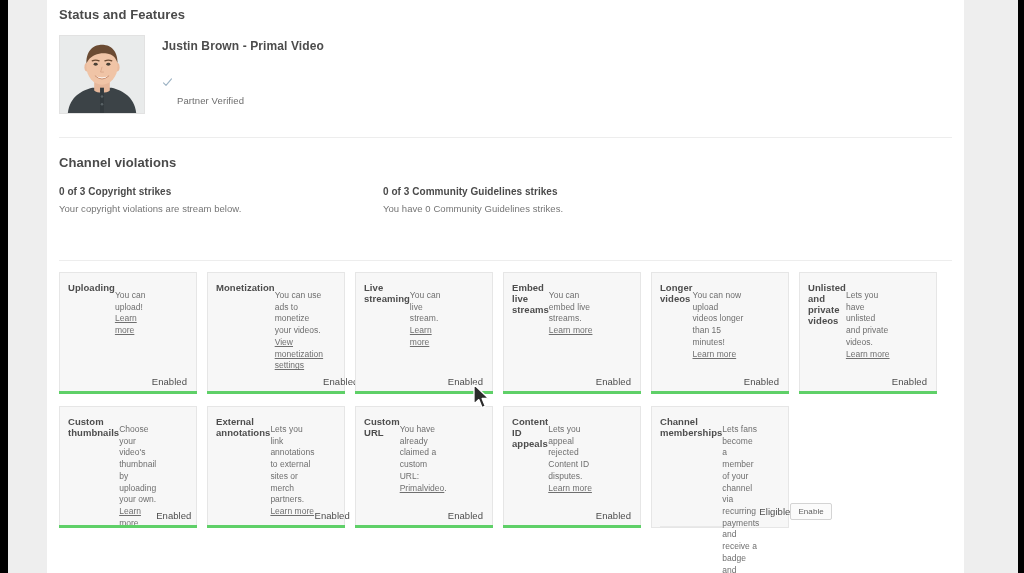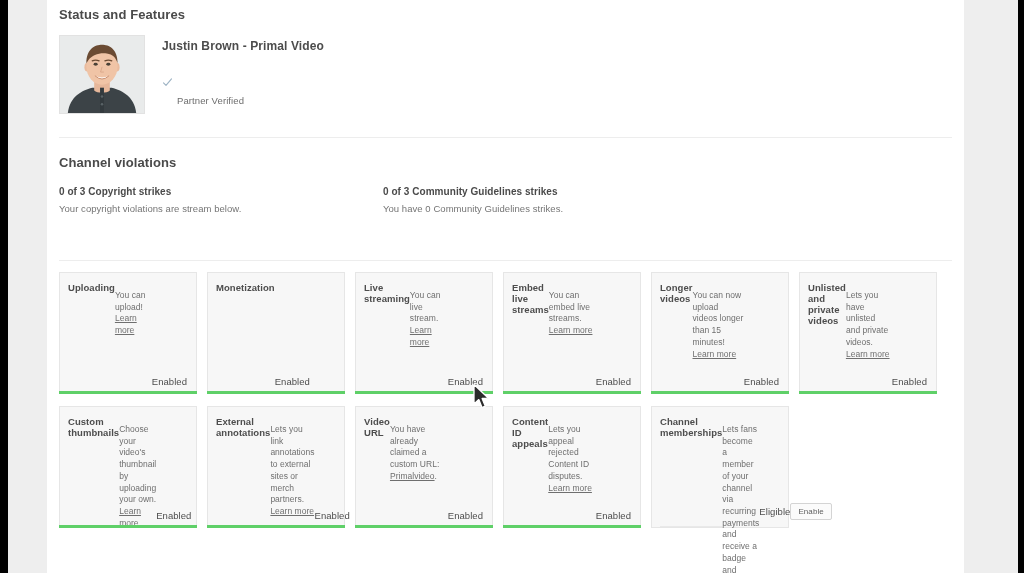--- a/index.html
+++ b/index.html
@@ -289,20 +289,21 @@
             <div class="card">
               <div class="card-title">Uploading</div>
               <div class="card-desc">You can upload! <a href="#">Learn more</a></div>
               <div class="card-footer">
                 <span class="card-status">Enabled</span>
               </div>
               <div class="accent-bar" style="background: rgb(95, 208, 104);"></div>
             </div>
             <div class="card">
               <div class="card-title">Monetization</div>
+              <div class="card-desc">You can use ads to monetize your videos. <a href="#">View monetization settings</a></div>
               <div class="card-footer">
                 <span class="card-status">Enabled</span>
               </div>
               <div class="accent-bar" style="background: rgb(95, 208, 104);"></div>
             </div>
             <div class="card">
               <div class="card-title">Live streaming</div>
               <div class="card-desc">You can live stream. <a href="#">Learn more</a></div>
               <div class="card-footer">
                 <span class="card-status">Enabled</span>
@@ -345,21 +346,21 @@
             </div>
             <div class="card">
               <div class="card-title">External annotations</div>
               <div class="card-desc">Lets you link annotations to external sites or merch partners. <a href="#">Learn more</a></div>
               <div class="card-footer">
                 <span class="card-status">Enabled</span>
               </div>
               <div class="accent-bar" style="background: rgb(95, 208, 104);"></div>
             </div>
             <div class="card">
-              <div class="card-title">Video URL</div>
+              <div class="card-title">Custom URL</div>
               <div class="card-desc">You have already claimed a custom URL: <a href="#">Primalvideo</a>.</div>
               <div class="card-footer">
                 <span class="card-status">Enabled</span>
               </div>
               <div class="accent-bar" style="background: rgb(95, 208, 104);"></div>
             </div>
             <div class="card">
               <div class="card-title">Content ID appeals</div>
               <div class="card-desc">Lets you appeal rejected Content ID disputes. <a href="#">Learn more</a></div>
               <div class="card-footer">

